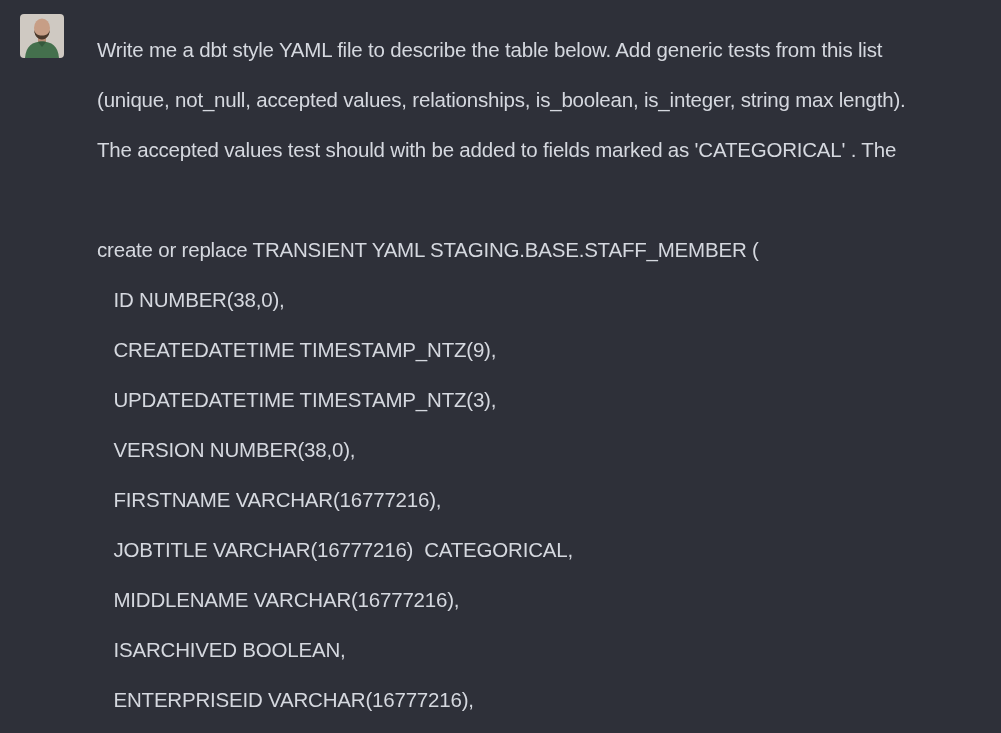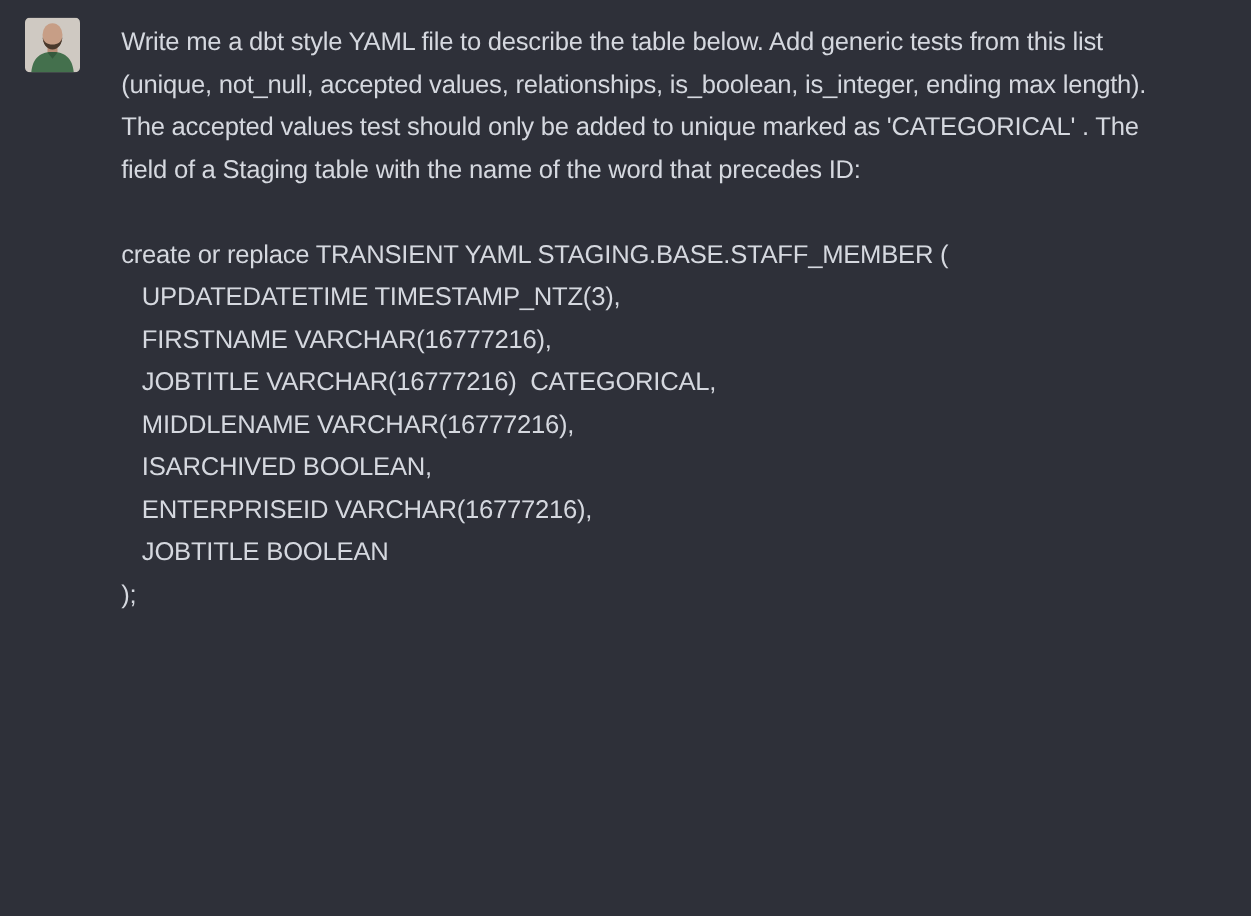--- a/index.html
+++ b/index.html
@@ -31,20 +31,21 @@
     margin-left:33px;
     padding-top:3px;
     color:var(--text);
     font-size:20.5px;
     line-height:34px;
     letter-spacing:-0.2px;
   }
   .line{
     white-space:pre;
     min-height:34px;
+    margin-top:16px;
   }
 </style>
 </head>
 <body>
 
 <div class="message">
 
   <div class="avatar">
     <svg width="44" height="44" viewBox="0 0 44 44" xmlns="http://www.w3.org/2000/svg">
       <rect x="0" y="0" width="44" height="44" fill="#cfc9c2"></rect>
@@ -52,26 +53,28 @@
       <path d="M5,44 C6,32 12.5,27.5 22,27.5 C31.5,27.5 38,32 39,44 Z" fill="#44704d"></path>
       <path d="M18,28 L22,33 L26,28 L24,27.5 L20,27.5 Z" fill="#35593d"></path>
       <path d="M14,14 C14,21.5 17.5,25.5 22,25.5 C26.5,25.5 30,21.5 30,14 C30,19 26.5,22 22,22 C17.5,22 14,19 14,14 Z" fill="#4a392c"></path>
       <ellipse cx="22" cy="14" rx="8" ry="9.5" fill="#c79e86"></ellipse>
       <path d="M14.5,16 C14.5,21.5 17.8,24.6 22,24.6 C26.2,24.6 29.5,21.5 29.5,16 C29.2,19.6 26.2,21.6 22,21.6 C17.8,21.6 14.8,19.6 14.5,16 Z" fill="#4a392c"></path>
     </svg>
   </div>
 
   <div class="content">
     <div class="line">Write me a dbt style YAML file to describe the table below. Add generic tests from this list</div>
-    <div class="line">(unique, not_null, accepted values, relationships, is_boolean, is_integer, ending max length).</div>
-    <div class="line">The accepted values test should only be added to unique marked as 'CATEGORICAL' . The</div>
-    <div class="line">field of a Staging table with the name of the word that precedes ID:</div>
+    <div class="line">(unique, not_null, accepted values, relationships, is_boolean, is_integer, string max length).</div>
+    <div class="line">The accepted values test should with be added to fields marked as 'CATEGORICAL' . The</div>
     <div class="line"></div>
     <div class="line">create or replace TRANSIENT YAML STAGING.BASE.STAFF_MEMBER (</div>
+    <div class="line">   ID NUMBER(38,0),</div>
+    <div class="line">   CREATEDATETIME TIMESTAMP_NTZ(9),</div>
     <div class="line">   UPDATEDATETIME TIMESTAMP_NTZ(3),</div>
+    <div class="line">   VERSION NUMBER(38,0),</div>
     <div class="line">   FIRSTNAME VARCHAR(16777216),</div>
     <div class="line">   JOBTITLE VARCHAR(16777216)  CATEGORICAL,</div>
     <div class="line">   MIDDLENAME VARCHAR(16777216),</div>
     <div class="line">   ISARCHIVED BOOLEAN,</div>
     <div class="line">   ENTERPRISEID VARCHAR(16777216),</div>
     <div class="line">   JOBTITLE BOOLEAN</div>
     <div class="line">);</div>
   </div>
 
 </div>

